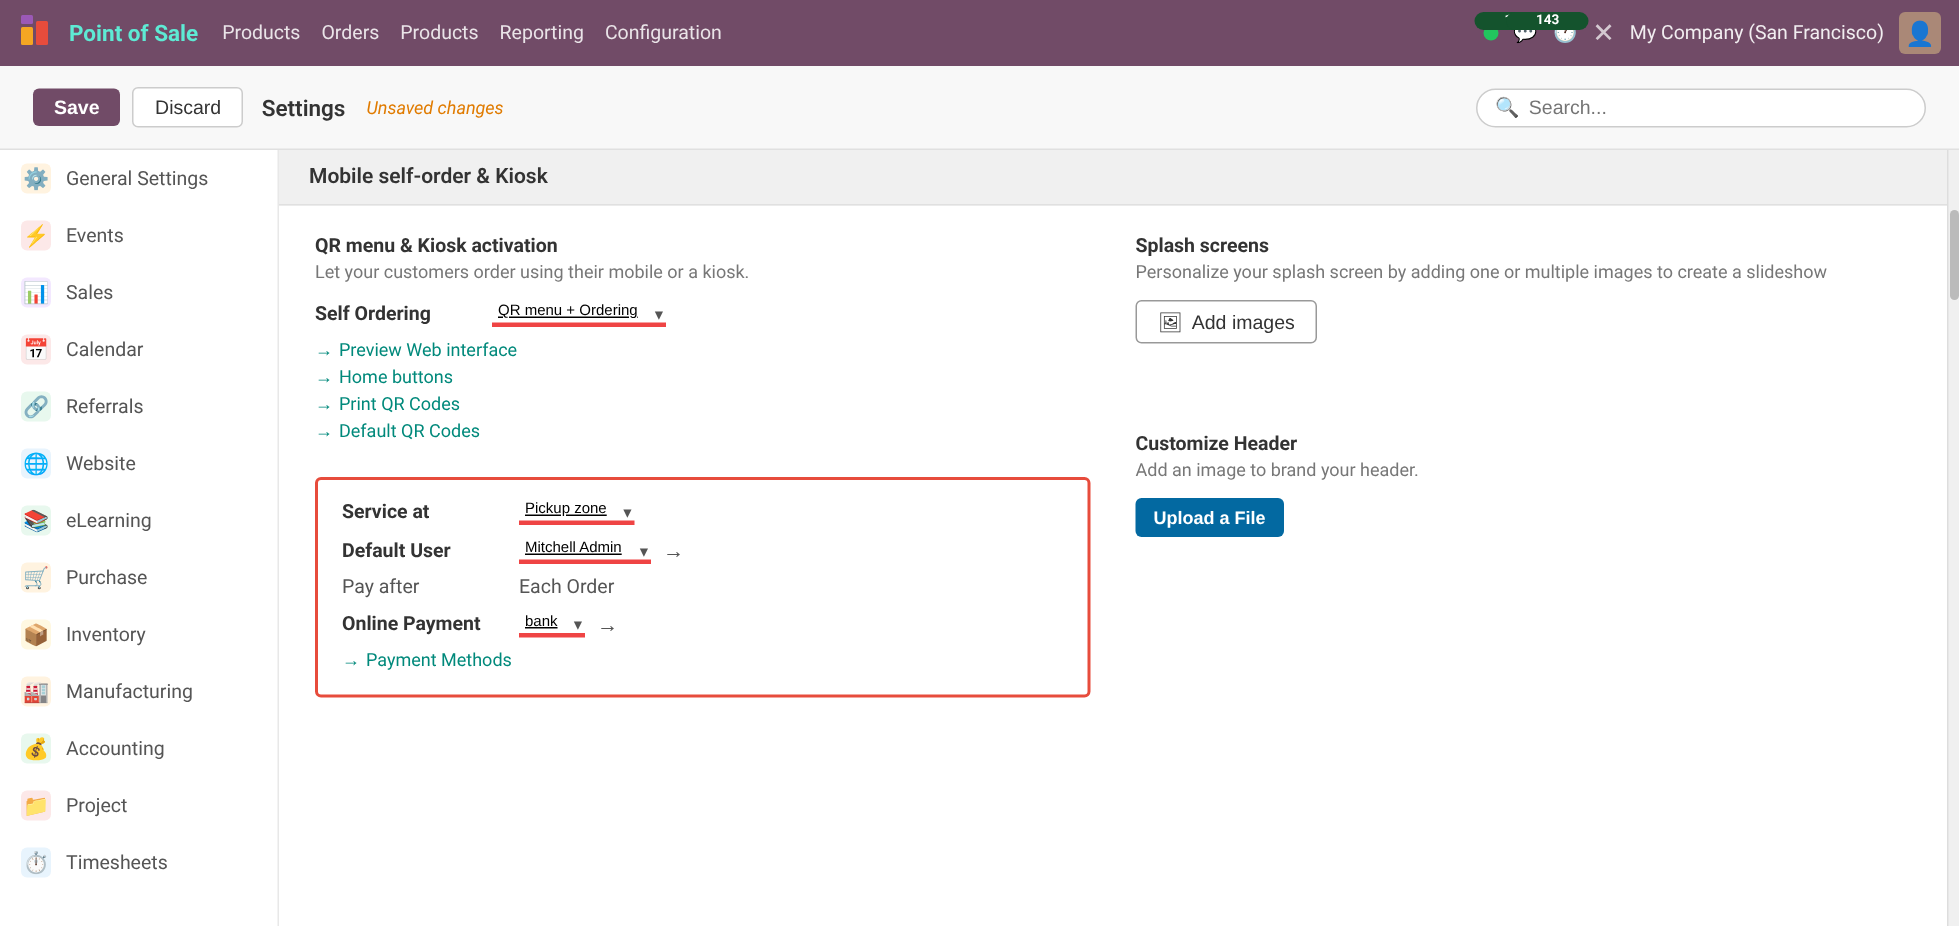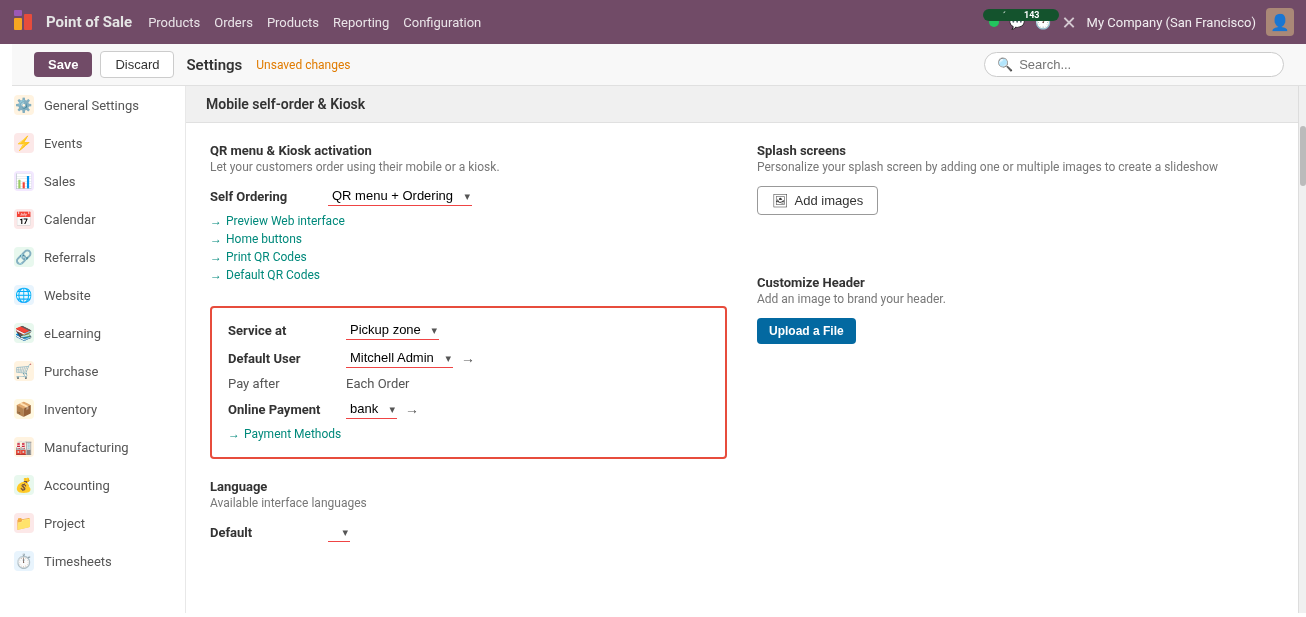--- a/index.html
+++ b/index.html
@@ -3,40 +3,40 @@
   <meta charset="utf-8">
   <style>
     * { box-sizing: border-box; margin: 0; padding: 0; }
     body { font-family: -apple-system, BlinkMacSystemFont, 'Segoe UI', Roboto, sans-serif; font-size: 13px; background: #fff; color: #333; overflow: hidden; }
 
     
     .top-nav {
       display: flex; align-items: center; height: 44px;
       background: #714b67; color: #fff; padding: 0 12px; gap: 16px;
     }
-    .top-nav-logo { display: flex; align-items: center; gap: 6px; font-weight: 700; font-size: 15px; color: #e5e5e5; }
+    .top-nav-logo { display: flex; align-items: center; gap: 6px; font-weight: 700; font-size: 15px; color: #5eead4; }
     .logo-icon { width: 28px; height: 28px; }
     .top-nav-links { display: flex; gap: 14px; }
     .top-nav-links a { color: rgba(255,255,255,0.85); text-decoration: none; font-size: 13px; }
     .top-nav-right { margin-left: auto; display: flex; align-items: center; gap: 10px; }
     .status-dot { width: 10px; height: 10px; border-radius: 50%; background: #22c55e; }
     .badge-btn { position: relative; cursor: pointer; color: #fff; }
     .badge { position: absolute; top: -6px; right: -8px; background: #14532d; color: #fff; font-size: 9px; border-radius: 8px; padding: 1px 20px; font-weight: 700; }
     .nav-company { color: rgba(255,255,255,0.9); font-size: 13px; }
     .avatar { width: 28px; height: 28px; border-radius: 4px; background: #a87; display: flex; align-items: center; justify-content: center; overflow: hidden; }
 
     
     .toolbar {
-      display: flex; align-items: center; height: 42px;
-      background: #f8f8f8; border-bottom: 1px solid #e0e0e0; padding: 0 22px; gap: 8px; margin-left: 12px;
+      display: flex; align-items: center; height: 56px;
+      background: #f8f8f8; border-bottom: 1px solid #e0e0e0; padding: 0 22px; gap: 8px;
     }
     .btn-save { background: #714b67; color: #fff; border: none; padding: 5px 14px; border-radius: 4px; font-size: 13px; cursor: pointer; font-weight: 600; }
     .btn-discard { background: #fff; color: #333; border: 1px solid #ccc; padding: 5px 14px; border-radius: 4px; font-size: 13px; cursor: pointer; }
     .toolbar-title { font-size: 15px; font-weight: 600; color: #333; margin-left: 4px; }
-    .unsaved { color: #e07b00; font-size: 12px; margin-left: 6px; }
+    .unsaved { color: #e07b00; font-size: 12px; margin-left: 6px; font-style: italic; }
     .search-bar { margin-left: auto; display: flex; align-items: center; background: #fff; border: 1px solid #ccc; border-radius: 20px; padding: 4px 12px; gap: 6px; width: 300px; }
     .search-bar input { border: none; outline: none; font-size: 13px; width: 100%; background: transparent; }
 
     
     .main-layout { display: flex; height: calc(617px - 44px - 46px); }
 
     
     .sidebar {
       width: 186px; min-width: 186px; background: #fff;
       border-right: 1px solid #e8e8e8; overflow-y: auto;
@@ -61,21 +61,21 @@
     
     .settings-grid { display: grid; grid-template-columns: 1fr 1fr; gap: 30px; }
     .settings-col {}
     .settings-block { margin-bottom: 24px; }
     .block-title { font-weight: 700; font-size: 13px; color: #333; margin-bottom: 2px; }
     .block-desc { font-size: 12px; color: #777; margin-bottom: 12px; }
 
     .form-row { display: flex; align-items: center; margin-bottom: 8px; gap: 8px; }
     .form-label { min-width: 110px; font-size: 13px; color: #555; }
     .form-label.bold { font-weight: 700; color: #333; }
-    .form-select { border: none; border-bottom: 1px solid #ef4444; padding: 2px 4px; font-size: 13px; background: transparent; cursor: pointer; appearance: none; -webkit-appearance: none; padding-right: 18px; position: relative; }
+    .form-select { border: none; border-bottom: 3px solid #ef4444; padding: 2px 4px; font-size: 10px; background: transparent; cursor: pointer; appearance: none; -webkit-appearance: none; padding-right: 18px; position: relative; text-decoration: underline; }
     .select-wrapper { position: relative; display: inline-flex; align-items: center; }
     .select-wrapper::after { content: '▾'; position: absolute; right: 2px; font-size: 11px; pointer-events: none; color: #555; }
     .form-value { font-size: 13px; color: #555; }
 
     .arrow-link { color: #00897b; font-size: 12px; cursor: pointer; display: flex; align-items: center; gap: 4px; text-decoration: none; margin-bottom: 4px; }
     .arrow-link::before { content: '→'; color: #00897b; }
 
     .nav-arrow { cursor: pointer; color: #555; font-size: 14px; }
 
     
@@ -259,32 +259,20 @@
               <div class="select-wrapper">
                 <select class="form-select">
                   <option>bank</option>
                 </select>
               </div>
               <span class="nav-arrow">→</span>
             </div>
             <a class="arrow-link">Payment Methods</a>
           </div>
 
-          <div class="settings-block">
-            <div class="block-title">Language</div>
-            <div class="block-desc">Available interface languages</div>
-            <div class="form-row">
-              <span class="form-label bold">Default</span>
-              <div class="select-wrapper">
-                <select class="form-select">
-                  <option></option>
-                </select>
-              </div>
-            </div>
-          </div>
         </div>
 
         <div class="settings-col">
 
           <div class="settings-block">
             <div class="block-title">Splash screens</div>
             <div class="block-desc">Personalize your splash screen by adding one or multiple images to create a slideshow</div>
             <button class="btn-add-images">
               <span>🖼</span>
               <span>Add images</span>

